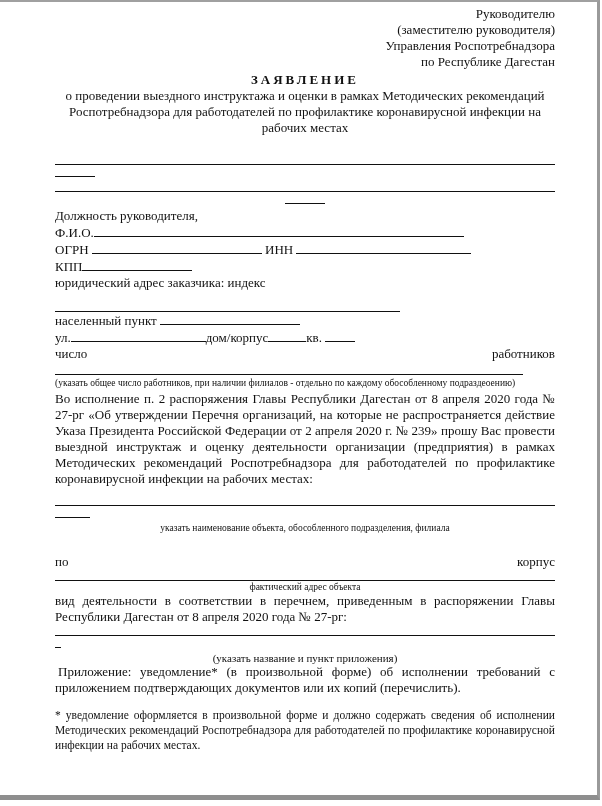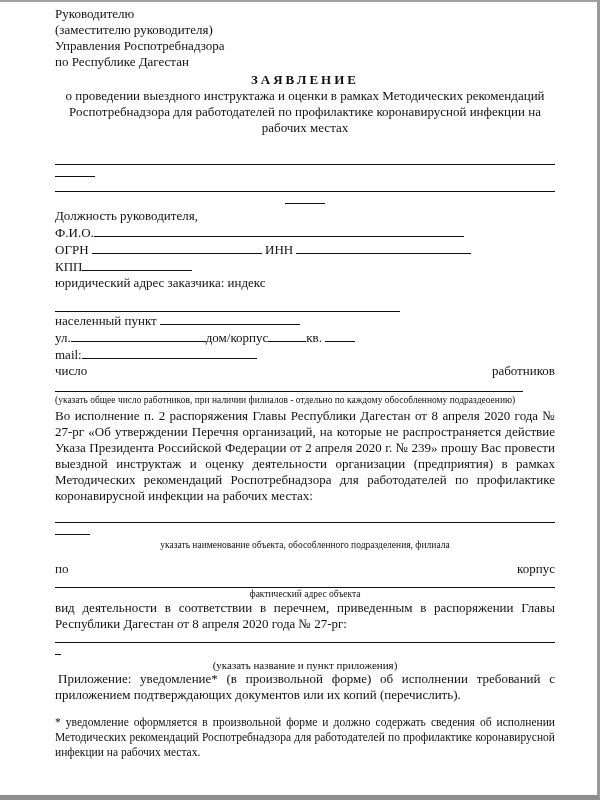--- a/index.html
+++ b/index.html
@@ -7,21 +7,21 @@
   .frame {
     position:absolute; left:0; top:0; width:600px; height:800px;
     border-top:2px solid #a0a0a0; border-right:3px solid #9a9a9a; border-bottom:5px solid #8e8e8e;
     box-sizing:border-box; background:#fff;
   }
   .page {
     position:absolute; left:55px; top:6px; width:500px;
     font-family:"Liberation Serif","DejaVu Serif",serif; color:#111;
     font-size:13px; line-height:16px;
   }
-  .right { }
+  .right { text-align:right; }
   .center { text-align:center; }
   .justify { text-align:justify; }
   .title { font-weight:bold; letter-spacing:3px; margin-top:2px; }
   .small { font-size:9.5px; line-height:12px; }
   .u { display:inline-block; border-bottom:1px solid #111; height:12px; vertical-align:baseline; }
   .line-full { border-bottom:1px solid #111; height:14px; }
   .row { display:flex; justify-content:space-between; }
 </style>
 </head>
 <body>
@@ -47,34 +47,33 @@
 
   <div style="margin-top:0;">Должность руководителя,</div>
   <div><span>Ф.И.О.</span><span class="u" style="width:370px;"></span></div>
   <div><span>ОГРН</span> <span class="u" style="width:170px;"></span> <span>ИНН</span> <span class="u" style="width:175px;"></span></div>
   <div><span>КПП</span><span class="u" style="width:110px;"></span></div>
   <div>юридический адрес заказчика: индекс</div>
   <div style="height:8px"></div>
   <div class="u" style="width:345px;display:block;"></div>
   <div><span>населенный пункт</span> <span class="u" style="width:140px;"></span></div>
   <div><span>ул.</span><span class="u" style="width:135px;"></span><span>дом/корпус</span><span class="u" style="width:38px;"></span><span>кв.</span> <span class="u" style="width:30px;"></span></div>
-  <div><span>mail:</span><span class="u" style="width:175px;"></span></div>
   <div class="row">
       <span>число</span>
       <span>работников</span>
     </div>
   <div class="u" style="width:468px;display:block;"></div>
   <div class="small justify" style="margin-top:2px;">(указать общее число работников, при наличии филиалов - отдельно по каждому обособленному подраздеоению)</div>
 
   <div class="justify" style="margin-top:2px;">Во исполнение п. 2 распоряжения Главы Республики Дагестан от 8 апреля 2020 года № 27-рг «Об утверждении Перечня организаций, на которые не распространяется действие Указа Президента Российской Федерации от 2 апреля 2020 г. № 239» прошу Вас провести выездной инструктаж и оценку деятельности организации (предприятия) в рамках Методических рекомендаций Роспотребнадзора для работодателей по профилактике коронавирусной инфекции на рабочих местах:</div>
   <div style="height:4px"></div>
   <div class="line-full"></div>
   <div class="u" style="width:35px;height:10px;"></div>
   <div class="center small">указать наименование объекта, обособленного подразделения, филиала</div>
-  <div class="row" style="margin-top:10px;justify-content:space-between;">
+  <div class="row" style="margin-top:20px;justify-content:space-between;">
       <span>по</span>
       <span>корпус</span>
     </div>
   <div class="line-full" style="height:10px;"></div>
   <div class="center small">фактический адрес объекта</div>
   <div class="justify">вид деятельности в соответствии в перечнем, приведенным в распоряжении Главы Республики Дагестан от 8 апреля 2020 года № 27-рг:</div>
   <div class="line-full" style="height:10px;"></div>
   <div class="u" style="width:6px;height:8px;"></div>
   <div class="center small" style="font-size:11px;">(указать название и пункт приложения)</div>
   <div class="justify" style="text-indent:3px;">Приложение: уведомление* (в произвольной форме) об исполнении требований с приложением подтверждающих документов или их копий (перечислить).</div>

